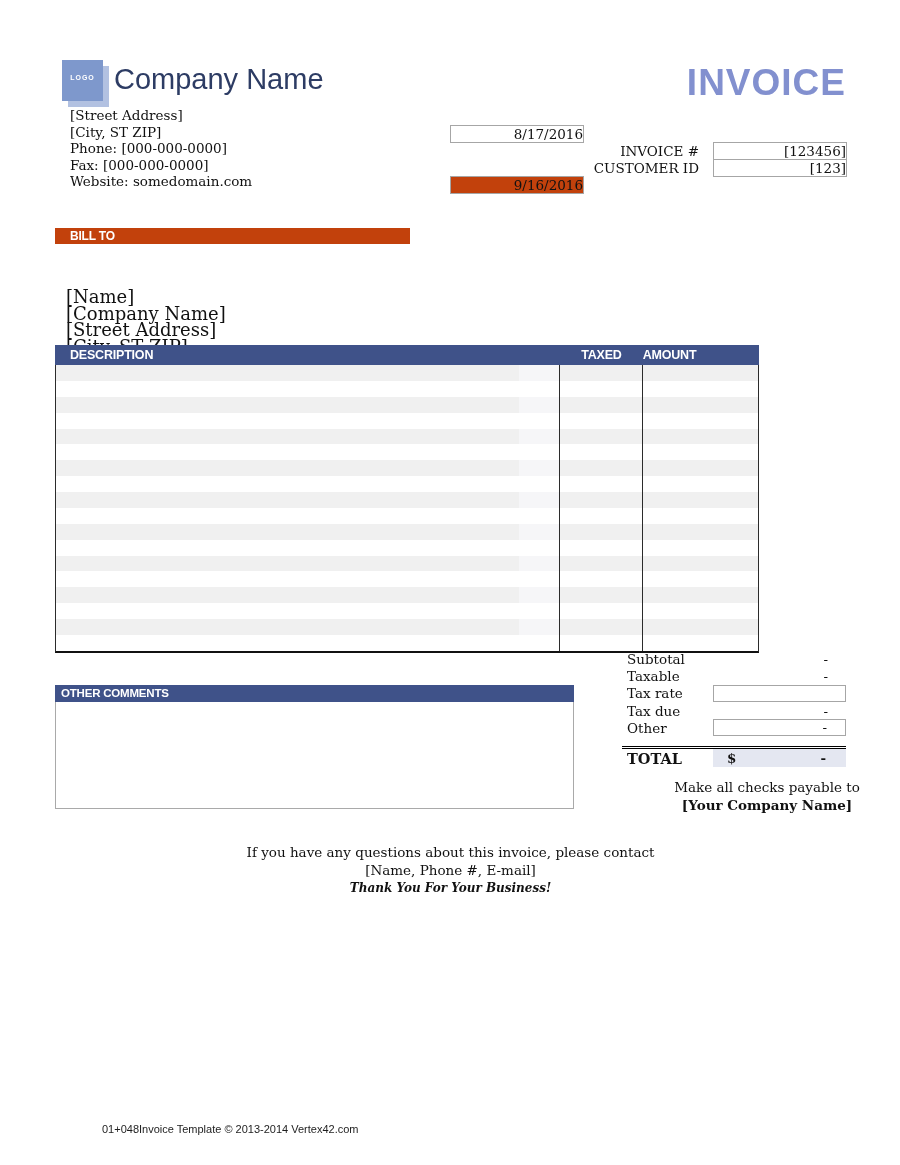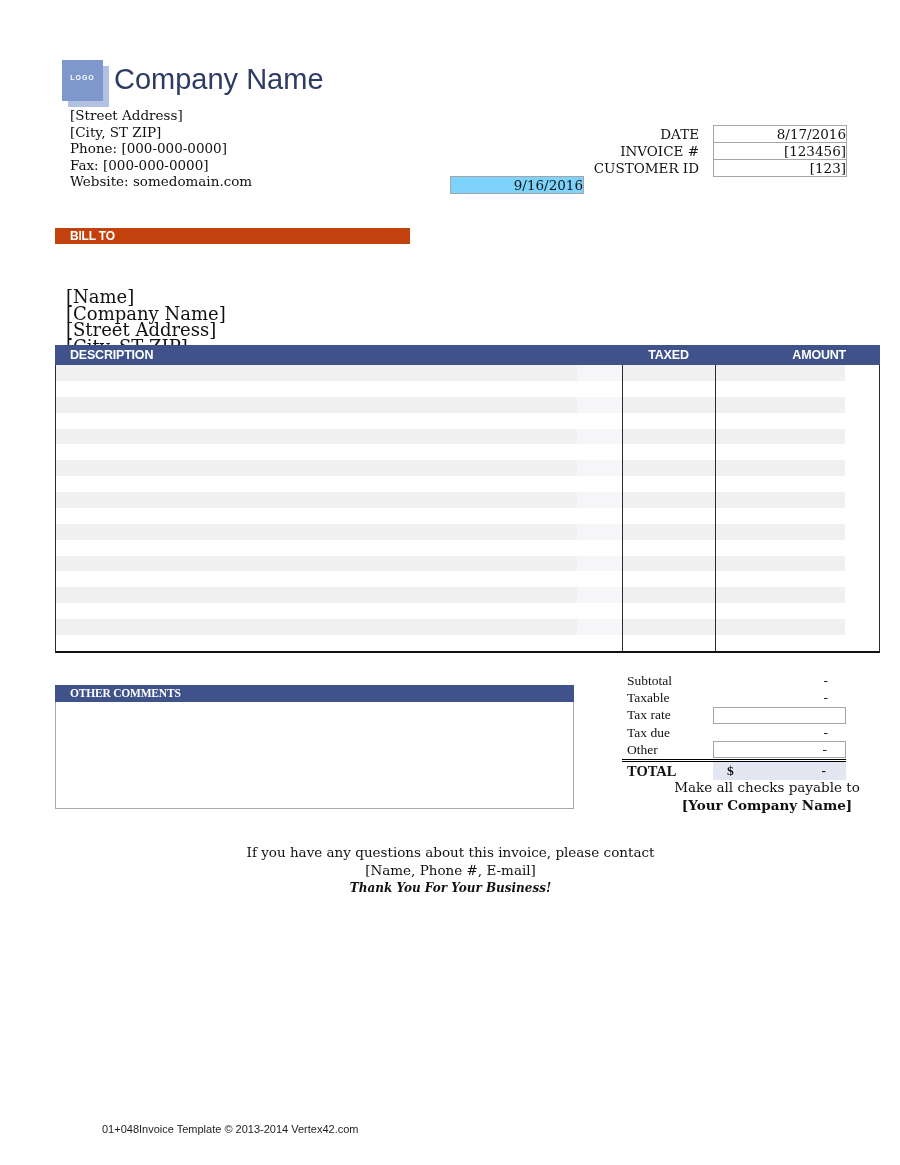--- a/index.html
+++ b/index.html
@@ -19,60 +19,60 @@
   .address{position:absolute;left:70px;top:107px;font-size:13.5px;line-height:16.6px;white-space:nowrap;}
   .invoice-title{position:absolute;right:54px;top:64px;font-family:"Liberation Sans",sans-serif;
                  font-weight:bold;font-size:37px;line-height:37px;letter-spacing:1px;color:#8290CF;}
 
   .info-table{position:absolute;left:450px;top:125px;width:397px;font-size:13.5px;}
   .info-row{display:flex;}
   .info-row + .info-row{margin-top:-1px;}
   .info-label{flex:1;text-align:right;padding-right:14px;line-height:18px;white-space:nowrap;}
   .info-value{width:134px;box-sizing:border-box;height:18px;line-height:16px;text-align:right;
               border:1px solid #A6A6A6;background:#fff;}
-  .info-value.highlight{background:#7dd3fc;}
+  .info-value.highlight{background:#c2410c;}
 
   
   .billto-bar{position:absolute;left:55px;top:228px;width:355px;height:16px;background:#c2410c;
               color:#fff;font-family:"Liberation Sans",sans-serif;font-weight:bold;font-size:12px;
               letter-spacing:-0.2px;line-height:16px;padding-left:15px;box-sizing:border-box;}
   .billto-lines{position:absolute;left:66px;top:245px;font-size:18px;line-height:16.7px;white-space:nowrap;margin-top:44px;}
 
   
-  .items{position:absolute;left:55px;top:345px;width:825px;}
+  .items{position:absolute;left:55px;top:345px;width:704px;}
   .items-header{height:20px;background:#3F5289;display:flex;align-items:center;color:#fff;
                 font-family:"Liberation Sans",sans-serif;font-weight:bold;font-size:12.5px;letter-spacing:-0.2px;}
   .col-desc{width:567px;padding-left:15px;box-sizing:border-box;}
   .col-taxed{width:93px;text-align:center;}
-  .col-amount{width:131px;text-align:right;}
+  .col-amount{width:131px;text-align:left;}
   .items-body{border-left:1px solid #2b2b2b;border-right:1px solid #2b2b2b;border-bottom:2px solid #111;}
   .item-row{display:flex;height:15.89px;}
   .item-row > div{box-sizing:border-box;height:100%;}
   .c-desc{width:521px;}
   .c-gap{width:45px;}
   .c-taxed{width:93px;border-left:1px solid #2b2b2b;}
   .c-amount{width:130px;border-left:1px solid #2b2b2b;}
   .item-row.stripe .c-desc,.item-row.stripe .c-taxed,.item-row.stripe .c-amount{background:#F0F0F0;}
   .item-row.stripe .c-gap{background:#F6F6F8;}
 
   
-  .totals{position:absolute;left:622px;top:672px;width:224px;font-size:13.5px;font-family:Liberation Serif, serif;}
+  .totals{position:absolute;left:622px;top:650px;width:224px;font-size:13.5px;}
   .tot-row{display:flex;align-items:center;height:17.3px;}
   .tot-label{flex:1;padding-left:5px;white-space:nowrap;}
   .tot-value{width:133px;box-sizing:border-box;text-align:right;padding-right:18px;}
   .tot-value.boxed{border:1px solid #A6A6A6;background:#fff;height:17px;line-height:15px;}
-  .total-row{display:flex;align-items:center;border-top:3px double #000;margin-top:1px;height:18px;}
+  .total-row{display:flex;align-items:center;border-top:3px double #000;margin-top:10px;height:18px;}
   .total-label{flex:1;padding-left:5px;font-weight:bold;font-size:14.5px;}
   .total-value{width:133px;box-sizing:border-box;height:18px;background:#E4E7F1;display:flex;
                align-items:center;justify-content:space-between;padding:0 20px 0 14px;font-weight:bold;}
 
   
   .comments-bar{position:absolute;left:55px;top:685px;width:519px;height:18px;background:#3F5289;
-                color:#fff;font-family:Liberation Serif, serif;font-weight:bold;font-size:11.5px;
-                letter-spacing:-0.2px;line-height:17px;padding-left:15px;box-sizing:border-box;}
+                color:#fff;font-family:Liberation Sans, sans-serif;font-weight:bold;font-size:11.5px;
+                letter-spacing:-0.2px;line-height:17px;padding-left:6px;box-sizing:border-box;}
   .comments-box{position:absolute;left:55px;top:702px;width:519px;height:107px;box-sizing:border-box;
                 border:1px solid #A9A9A9;border-top:none;background:#fff;}
 
   
   .payable{position:absolute;left:642px;top:779px;width:250px;text-align:center;font-size:13.5px;line-height:17.5px;}
   .payable .bold{font-weight:bold;}
   .closing{position:absolute;left:55px;top:844px;width:791px;text-align:center;font-size:13.5px;line-height:17.5px;}
   .closing .thanks{font-weight:bold;font-style:italic;font-size:12px;margin-top:1px;}
 
   .page-footer{position:absolute;left:78px;top:1123px;font-family:"Liberation Sans",sans-serif;
@@ -89,23 +89,23 @@
   </div>
 
   <h1 class="company-name">Company Name</h1>
   <div class="address">
       <div class="addr-line">[Street Address]</div>
       <div class="addr-line">[City, ST  ZIP]</div>
       <div class="addr-line">Phone: [000-000-0000]</div>
       <div class="addr-line">Fax: [000-000-0000]</div>
       <div class="addr-line">Website: somedomain.com</div>
     </div>
+  <div class="invoice-title">INVOICE</div>
   <div class="info-table">
       <div class="info-row">
-        <div class="info-label">DATE</div>
         <div class="info-value">8/17/2016</div>
       </div>
       <div class="info-row">
         <div class="info-label">INVOICE #</div>
         <div class="info-value">[123456]</div>
       </div>
       <div class="info-row">
         <div class="info-label">CUSTOMER ID</div>
         <div class="info-value">[123]</div>
       </div>

